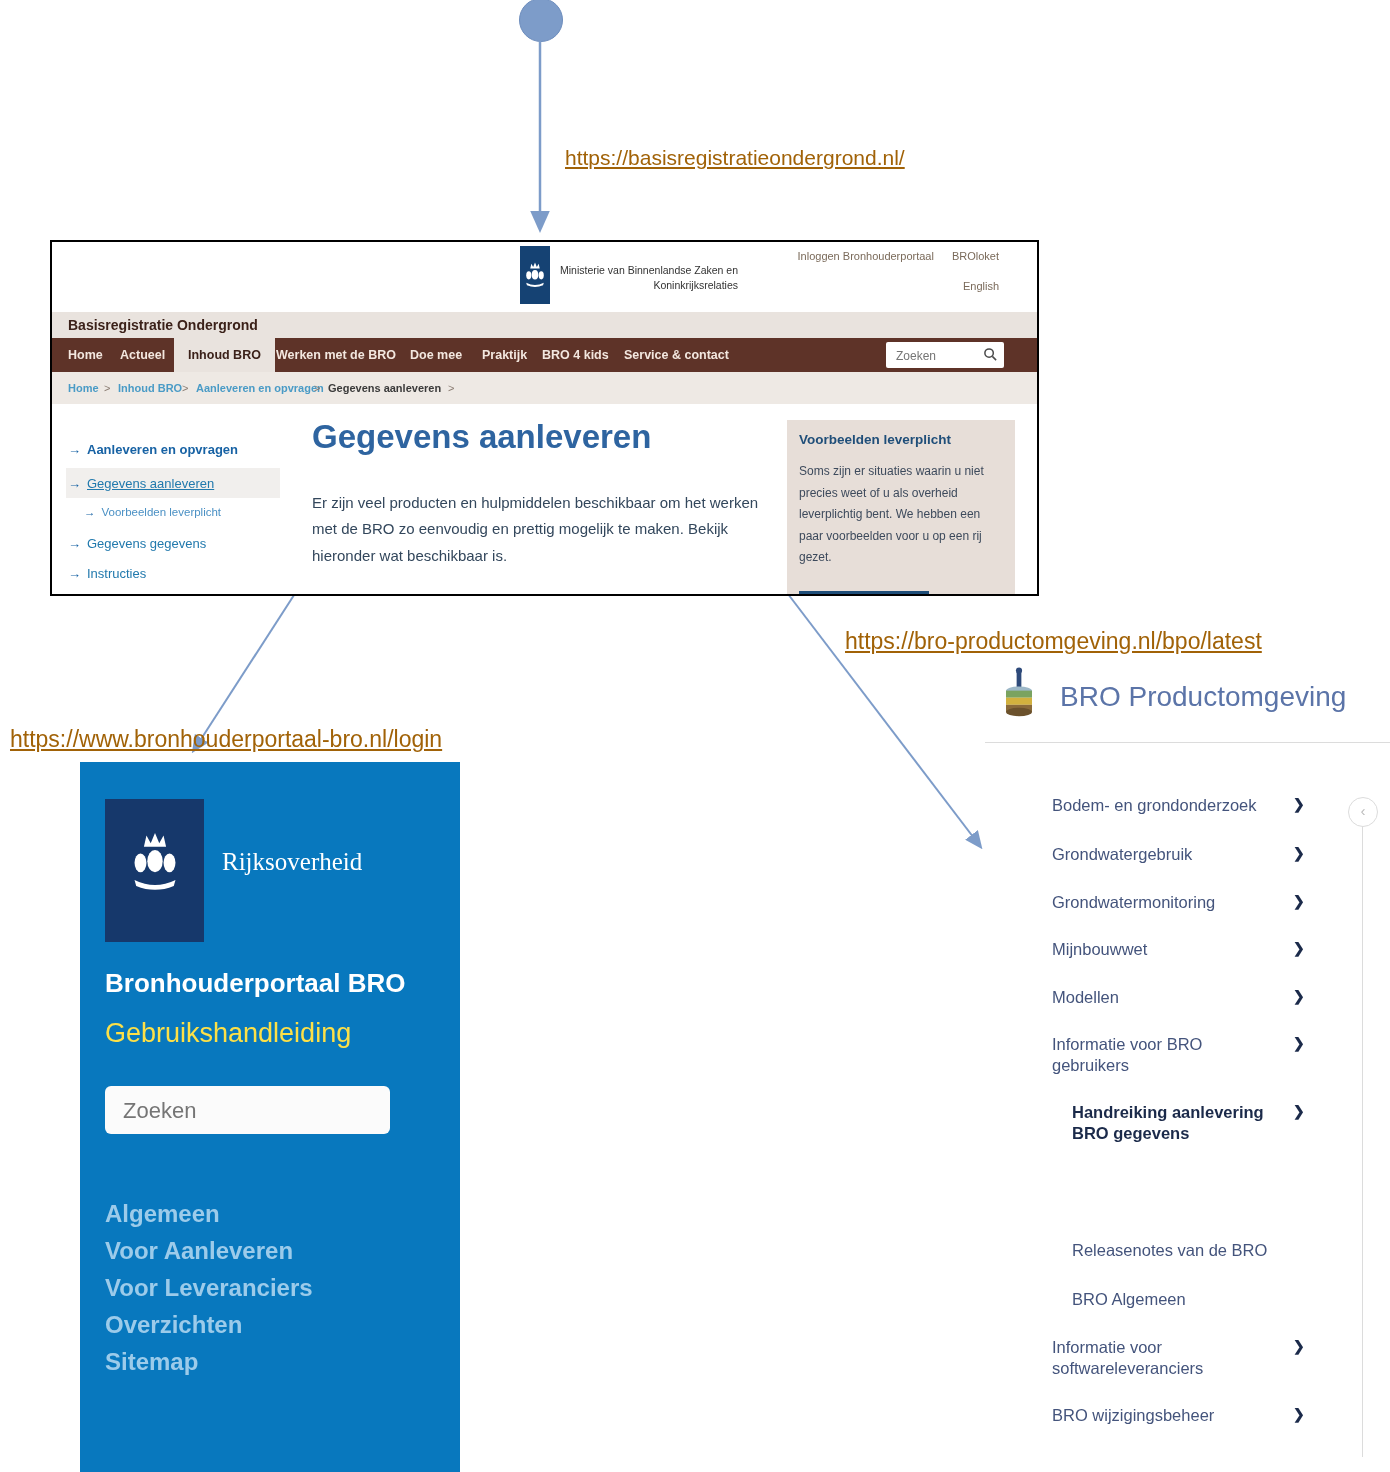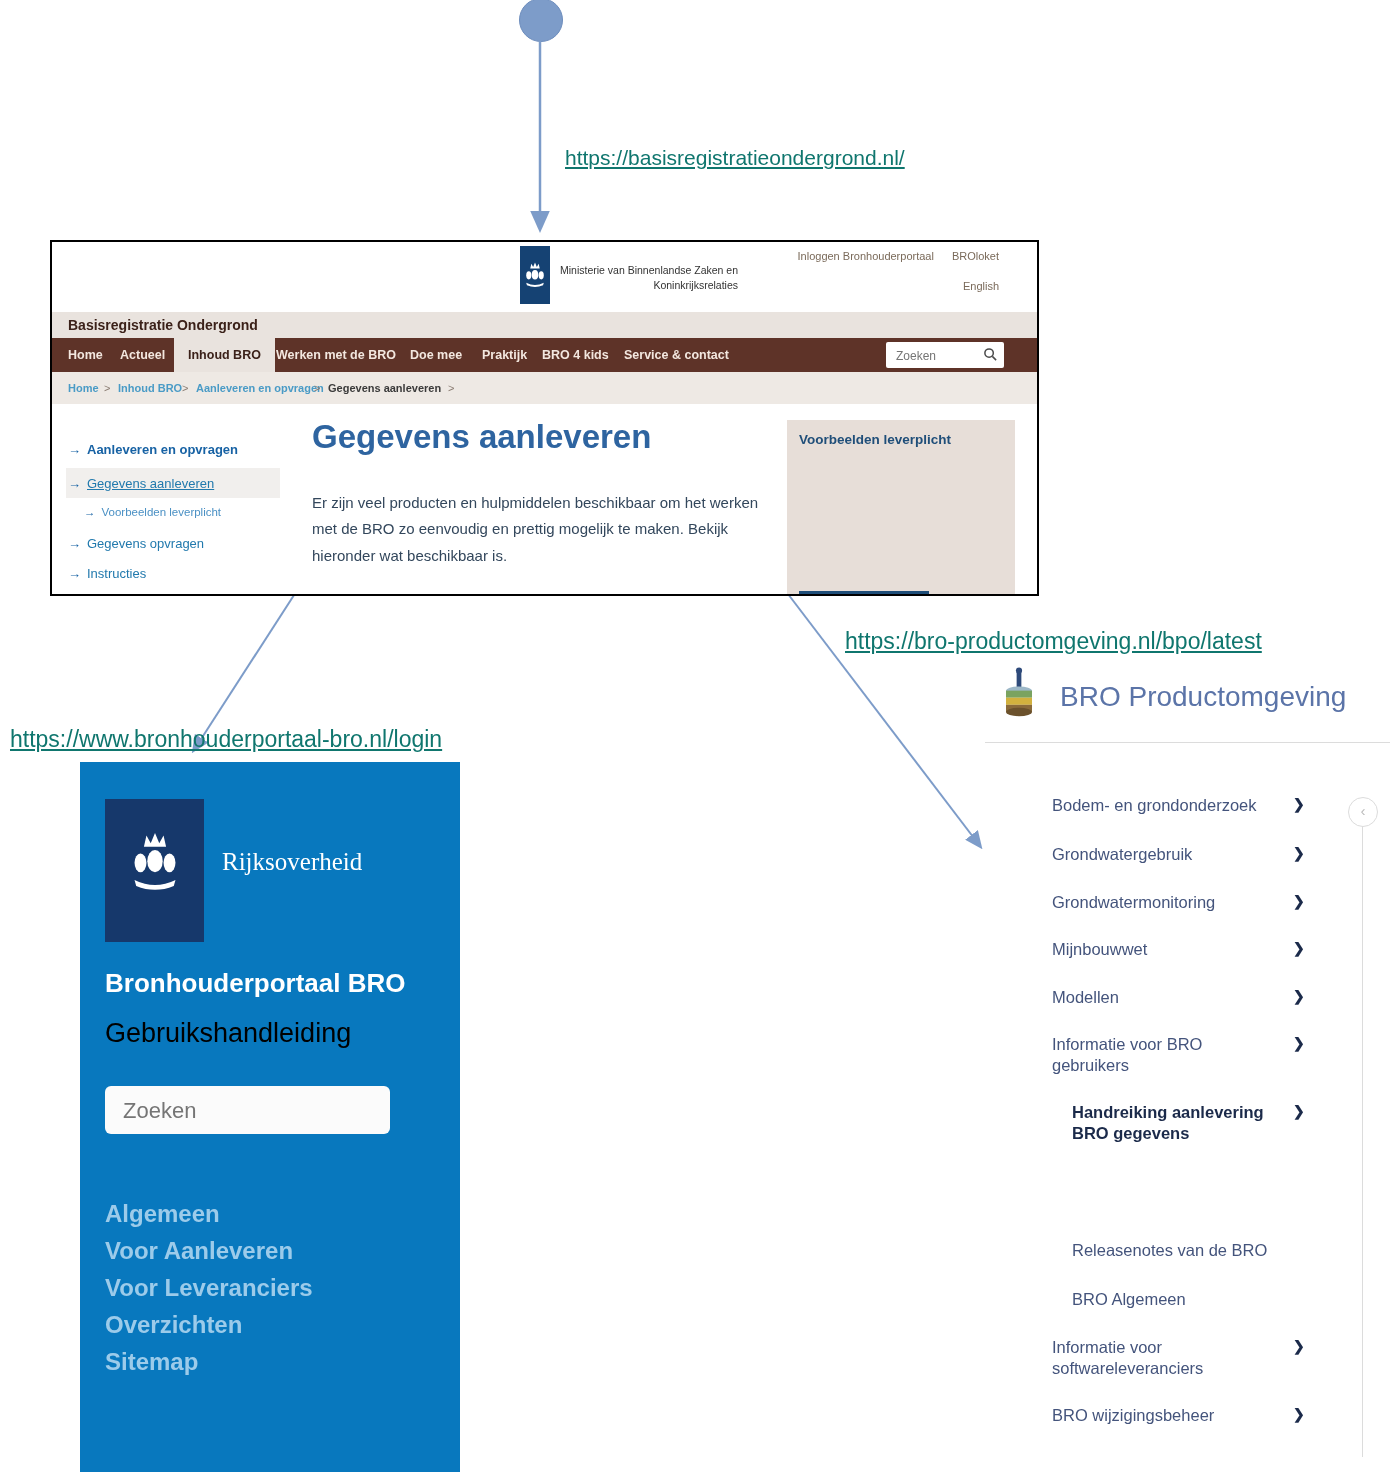--- a/index.html
+++ b/index.html
@@ -4,21 +4,21 @@
 <style>
   html,body{margin:0;padding:0;background:#fff;}
   #canvas{position:relative;width:1390px;height:1472px;background:#fff;overflow:hidden;
           font-family:"Liberation Sans",sans-serif;}
   .abs{position:absolute;}
 
   
   #flow-circle{left:519px;top:-2px;width:42px;height:42px;border-radius:50%;
                background:#7D9CC9;border:1px solid #6d8dbd;}
   #arrow-layer{left:0;top:0;width:1390px;height:1472px;pointer-events:none;}
-  .url-link{color:#0f766e;text-decoration:underline;cursor:pointer;white-space:nowrap;}
+  .url-link{color:#a16207;text-decoration:underline;cursor:pointer;white-space:nowrap;}
   #url-basis{left:565px;top:146px;font-size:21px;}
   #url-portaal{left:10px;top:726px;font-size:23px;text-align:center;}
   #url-product{left:845px;top:628px;font-size:23px;}
 
   
   #bro-site{left:50px;top:240px;width:985px;height:352px;border:2px solid #000;
             background:#fff;overflow:hidden;font-family:"Liberation Sans",sans-serif;}
   #bro-header{left:0;top:0;width:100%;height:70px;background:#fff;}
   #bro-logo{left:468px;top:4px;width:30px;height:58px;background:#154273;}
   #bro-logo svg{display:block;margin:14px auto 0;}
@@ -60,21 +60,21 @@
   #bro-aside h3{margin:0;padding:12px 12px 0 12px;font-size:13.5px;color:#1F4E79;}
   #bro-aside p{margin:0;padding:14px 12px 0 12px;font-size:12px;line-height:1.8;color:#3D4A5C;}
   #bro-aside .link-frag{position:absolute;left:12px;bottom:0;width:130px;height:3px;background:#1F4E79;}
 
   
   #portaal{left:80px;top:762px;width:380px;height:891px;background:#0878BE;overflow:hidden;}
   #portaal-logo{left:25px;top:37px;width:99px;height:143px;background:#16386B;}
   #portaal-logo svg{display:block;margin:28px auto 0;}
   #portaal-brand{left:142px;top:86px;font-family:"Liberation Serif",serif;font-size:25px;color:#fff;}
   #portaal-title{left:25px;top:206px;font-size:26px;font-weight:bold;color:#fff;}
-  #portaal-sub{left:25px;top:256px;font-size:27px;font-weight:500;color:#000000;}
+  #portaal-sub{left:25px;top:256px;font-size:27px;font-weight:500;color:#fde047;}
   #portaal-search{left:25px;top:324px;width:285px;height:48px;background:#fbfbfb;border-radius:6px;}
   #portaal-search input{position:absolute;left:16px;top:0;width:250px;height:48px;border:none;outline:none;
                         background:transparent;font-size:22px;color:#666;font-family:"Liberation Sans",sans-serif;}
   .portaal-menu-item{position:absolute;left:25px;font-size:24px;font-weight:bold;color:#9CCBEA;cursor:pointer;}
   #pm-1{top:438px;} #pm-2{top:475px;} #pm-3{top:512px;} #pm-4{top:549px;} #pm-5{top:586px;}
 
   
   #product{left:985px;top:665px;width:405px;height:800px;background:#fff;}
   #product-logo{left:16px;top:2px;}
   #product-title{left:75px;top:16px;font-size:28px;color:#5B74A8;}
@@ -178,31 +178,32 @@
         <span class="side-arrow">→</span><span class="lbl">Aanleveren en opvragen</span>
       </div>
       <div class="abs" id="side-2-bg"></div>
       <div class="side-item" id="side-2">
         <span class="side-arrow">→</span><span class="lbl">Gegevens aanleveren</span>
       </div>
       <div class="side-item" id="side-3">
         <span class="side-arrow">→</span><span class="lbl">Voorbeelden leverplicht</span>
       </div>
       <div class="side-item" id="side-4">
-        <span class="side-arrow">→</span><span class="lbl">Gegevens opvragen</span>
+        <span class="side-arrow">→</span><span class="lbl">Gegevens gegevens</span>
       </div>
       <div class="side-item" id="side-5">
         <span class="side-arrow">→</span><span class="lbl">Instructies</span>
       </div>
 
       <div class="abs" id="bro-page-title">Gegevens aanleveren</div>
       <div class="abs" id="bro-intro">Er zijn veel producten en hulpmiddelen beschikbaar om het werken met de BRO zo eenvoudig en prettig mogelijk te maken. Bekijk hieronder wat beschikbaar is.</div>
 
       <div class="abs" id="bro-aside">
         <h3>Voorbeelden leverplicht</h3>
+        <p>Soms zijn er situaties waarin u niet precies weet of u als overheid leverplichtig bent. We hebben een paar voorbeelden voor u op een rij gezet.</p>
         <div class="link-frag"></div>
       </div>
     </div>
   </div>
 
   <div class="abs" id="portaal">
     <div class="abs" id="portaal-logo">
       <svg width="52" height="70" viewBox="0 0 60 82">
         <g fill="#fff">
           <path d="M20 10 l5 9 5-12 5 12 5-9 3 13 h-26z"></path>

